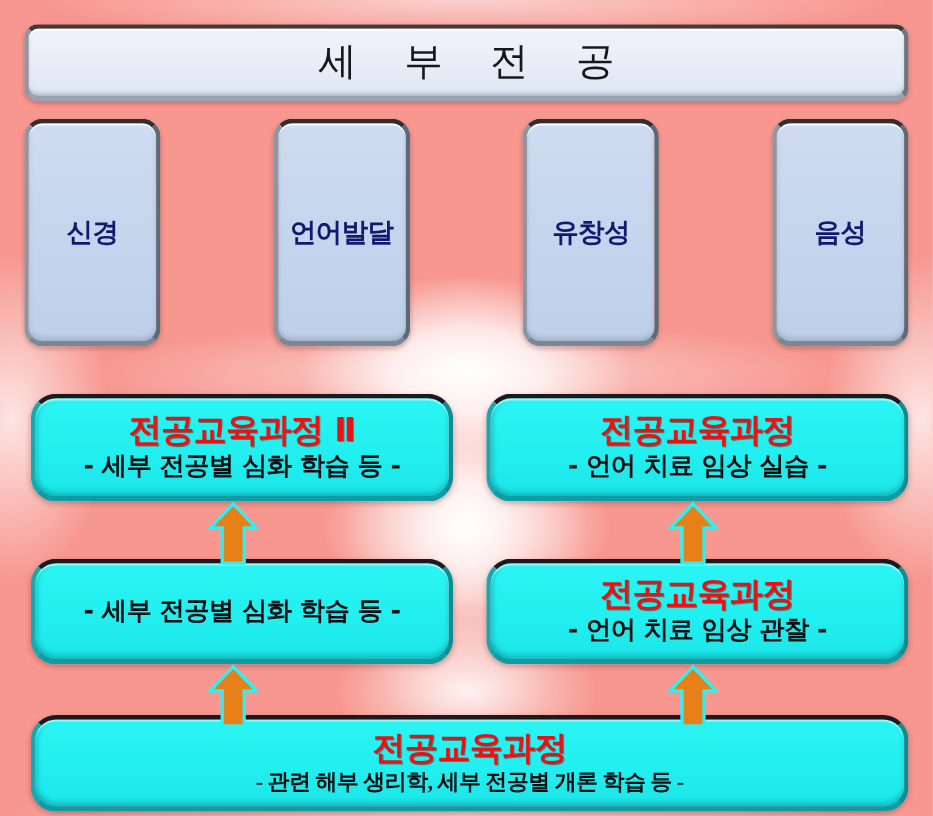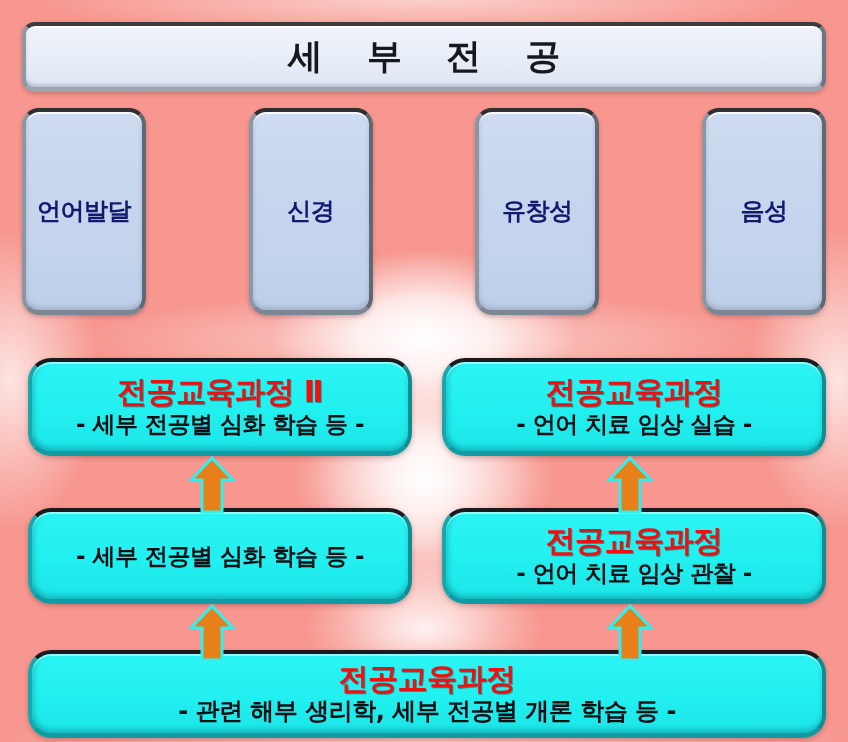--- a/index.html
+++ b/index.html
@@ -49,21 +49,21 @@
     box-shadow:
       inset 0 2px 0 rgba(255,255,255,0.95),
       inset 0 -3px 3px rgba(160,170,185,0.55),
       0 2px 4px rgba(90,40,40,0.30);
     display: flex;
     align-items: center;
     justify-content: center;
   }
   .header-title {
     font-size: 35px;
-    font-weight: bold;
+    font-weight: normal;
     color: #18181c;
     letter-spacing: 16px;
     text-indent: 16px;
     line-height: 1;
   }
 
   
   .specialty-row {
     position: absolute;
     left: 22px;
@@ -131,21 +131,21 @@
   }
   .cyan-sub {
     font-size: 23px;
     font-weight: bold;
     color: #101014;
     line-height: 1.15;
     letter-spacing: -0.5px;
     white-space: nowrap;
     margin-top: 2px;
   }
-  .cyan-sub.tight { font-size: 24px; }
+  .cyan-sub.tight { font-size: 20px; font-family: Liberation Serif, serif; }
 
   #box-major2  { left: 28px;  top: 358px; width: 384px; height: 98px; }
   #box-clinic-practice { left: 442px; top: 358px; width: 384px; height: 98px; }
   #box-major1  { left: 28px;  top: 508px; width: 384px; height: 96px; }
   #box-clinic-observe  { left: 442px; top: 508px; width: 384px; height: 96px; }
   #box-major-base { left: 28px; top: 650px; width: 798px; height: 88px; }
 
   
   .arrow-up {
     position: absolute;
@@ -163,24 +163,24 @@
 <body>
 
 <div id="diagram">
 
   <div class="header-box">
     <span class="header-title">세 부 전 공</span>
   </div>
 
   <div class="specialty-row">
     <div class="specialty-box">
+      <span class="specialty-label">신경</span>
+    </div>
+    <div class="specialty-box">
       <span class="specialty-label">언어발달</span>
-    </div>
-    <div class="specialty-box">
-      <span class="specialty-label">신경</span>
     </div>
     <div class="specialty-box">
       <span class="specialty-label">유창성</span>
     </div>
     <div class="specialty-box">
       <span class="specialty-label">음성</span>
     </div>
   </div>
 
   <div class="cyan-box" id="box-major2">

